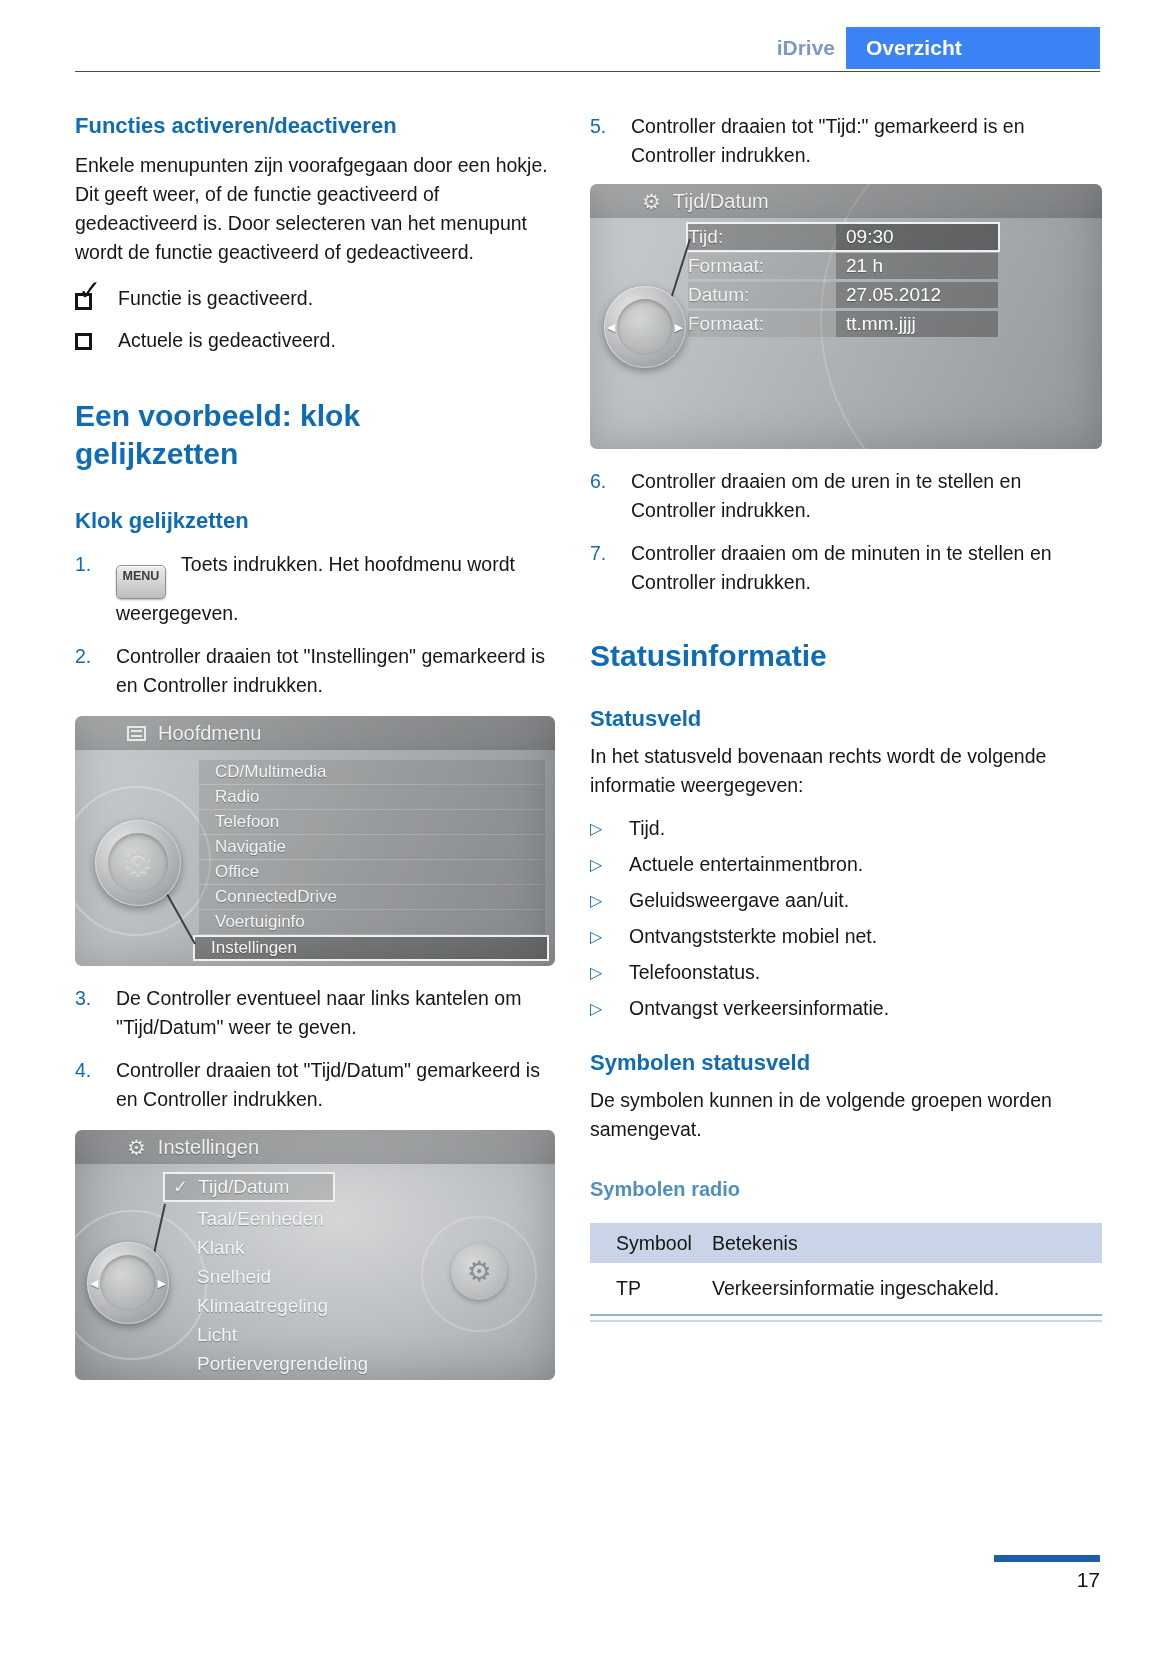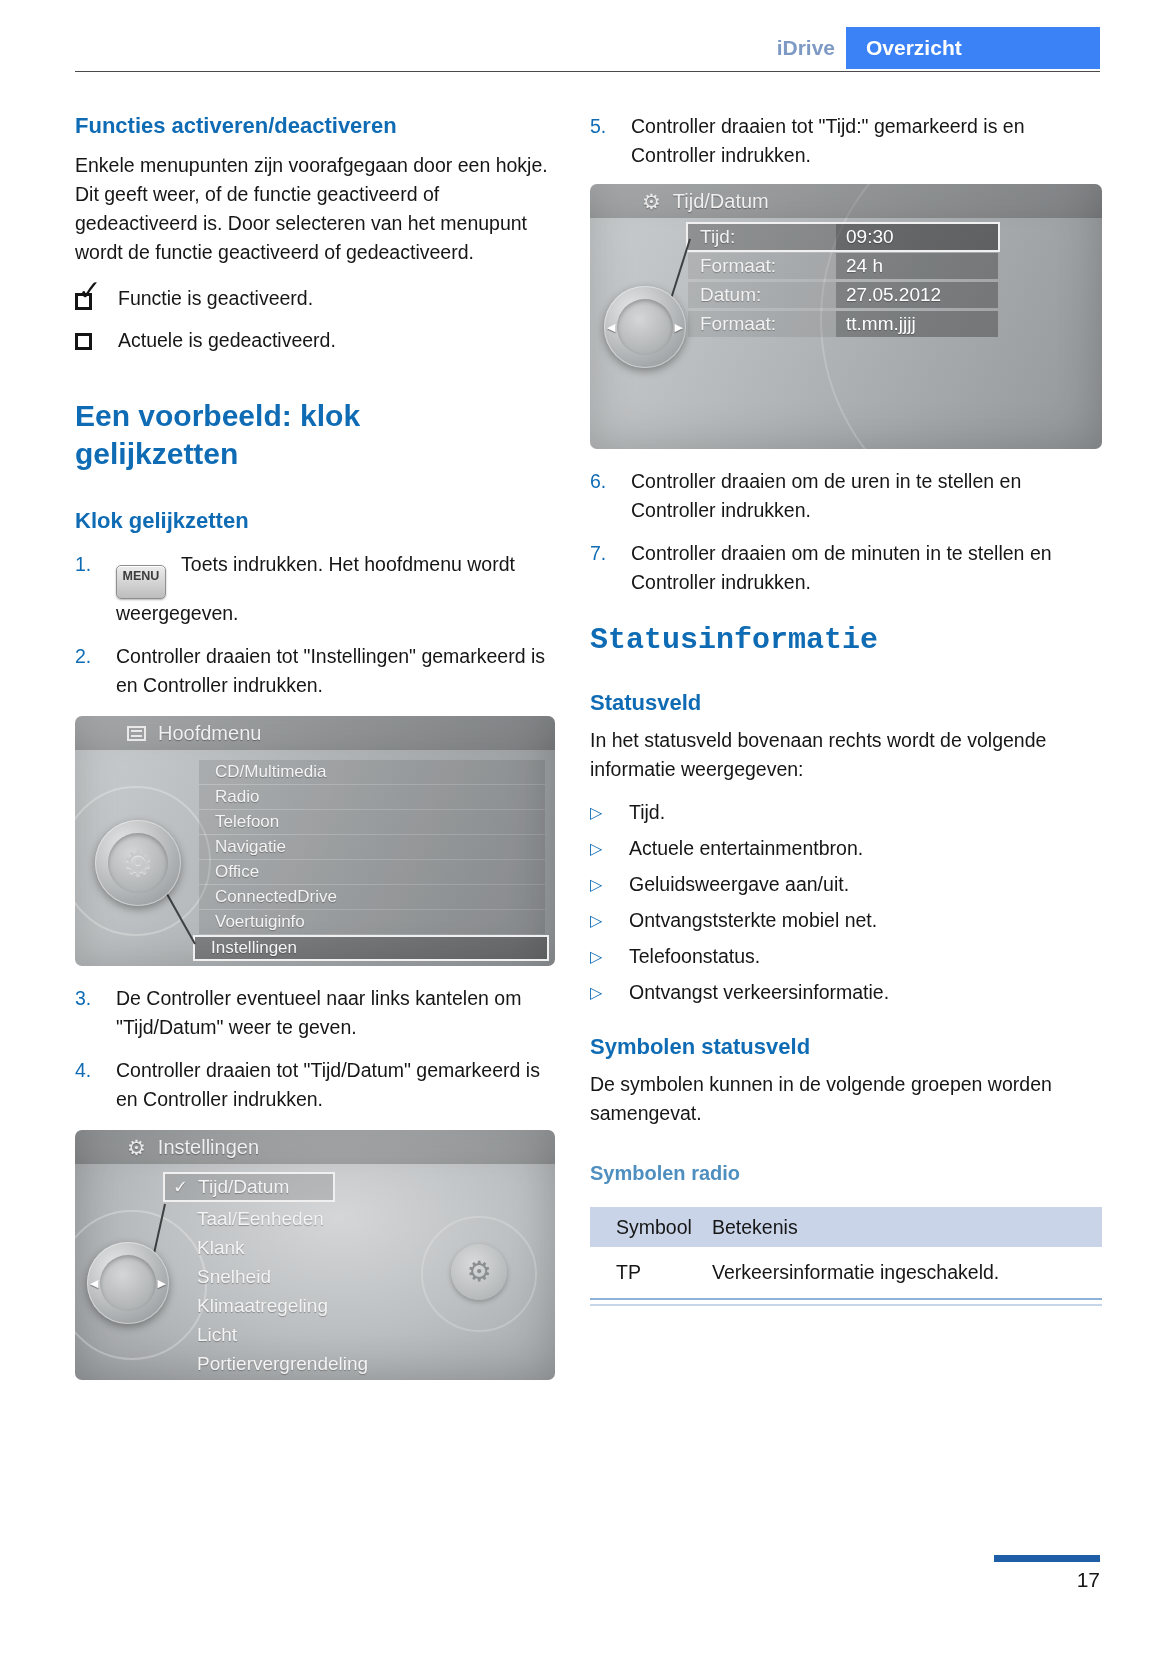--- a/index.html
+++ b/index.html
@@ -72,21 +72,21 @@
   .s2-row{height:29px;color:#f4f4f4;font-size:19px;line-height:29px;margin-left:122px;
           text-shadow:0 1px 1px rgba(0,0,0,.3);}
   .s2-sel{display:inline-flex;align-items:center;height:30px;margin-left:88px;
           border:2px solid #f0f0f0;background:rgba(0,0,0,.12);padding:0 44px 0 8px;
           color:#f4f4f4;font-size:19px;text-shadow:0 1px 1px rgba(0,0,0,.3);}
   .s2-check{margin-right:10px;font-size:18px;font-weight:bold;}
 
   .s3-rows{position:absolute;top:40px;left:98px;width:310px;z-index:2;}
   .s3-row{display:flex;height:26px;margin-bottom:3px;background:rgba(0,0,0,.08);}
   .s3-row.sel{outline:2.5px solid #f0f0f0;background:rgba(0,0,0,.26);}
-  .s3-label{flex:none;width:148px;color:#f2f2f2;font-size:19px;line-height:26px;padding-left:12px;
+  .s3-label{flex:none;width:148px;color:#f2f2f2;font-size:19px;line-height:26px;padding-left:0;
             text-shadow:0 1px 1px rgba(0,0,0,.3);}
   .s3-value{flex:1;background:rgba(0,0,0,.22);color:#fff;font-size:19px;line-height:26px;padding-left:10px;
             text-shadow:0 1px 1px rgba(0,0,0,.3);}
 
   .knob{position:absolute;border-radius:50%;z-index:3;
         background:radial-gradient(circle at 35% 30%,#e6e7e8,#aeb1b3 62%,#8c8f92);
         box-shadow:0 3px 8px rgba(0,0,0,.35),inset 0 0 0 1px rgba(255,255,255,.4);}
   .knob-inner{position:absolute;inset:13px;border-radius:50%;
               background:radial-gradient(circle at 40% 35%,#d4d6d7,#a2a5a7);
               box-shadow:inset 0 2px 4px rgba(0,0,0,.25);
@@ -242,21 +242,21 @@
         <span class="icon-gear">⚙</span>
         <span>Tijd/Datum</span>
       </div>
       <div class="s3-rows">
         <div class="s3-row sel">
           <span class="s3-label">Tijd:</span>
           <span class="s3-value">09:30</span>
         </div>
         <div class="s3-row">
           <span class="s3-label">Formaat:</span>
-          <span class="s3-value">24 h</span>
+          <span class="s3-value">21 h</span>
         </div>
         <div class="s3-row">
           <span class="s3-label">Datum:</span>
           <span class="s3-value">27.05.2012</span>
         </div>
         <div class="s3-row">
           <span class="s3-label">Formaat:</span>
           <span class="s3-value">tt.mm.jjjj</span>
         </div>
       </div>
@@ -272,21 +272,21 @@
 
     <div class="step">
       <span class="step-num">6.</span>
       <div class="step-text">Controller draaien om de uren in te stellen en Controller indrukken.</div>
     </div>
     <div class="step">
       <span class="step-num">7.</span>
       <div class="step-text">Controller draaien om de minuten in te stellen en Controller indrukken.</div>
     </div>
 
-    <h1 class="h-lg" style="margin-top:24px;font-family:Liberation Mono, monospace;">Statusinformatie</h1>
+    <h1 class="h-lg" style="margin-top:40px;">Statusinformatie</h1>
 
     <h3 class="h-md" style="margin:30px 0 10px;">Statusveld</h3>
     <p class="body-text">In het statusveld bovenaan rechts wordt de volgende informatie weergegeven:</p>
 
     <div style="margin-top:14px;">
       <div class="bullet-row">
         <span class="bullet-tri">▷</span>
         <span class="bullet-text">Tijd.</span>
       </div>
       <div class="bullet-row">

